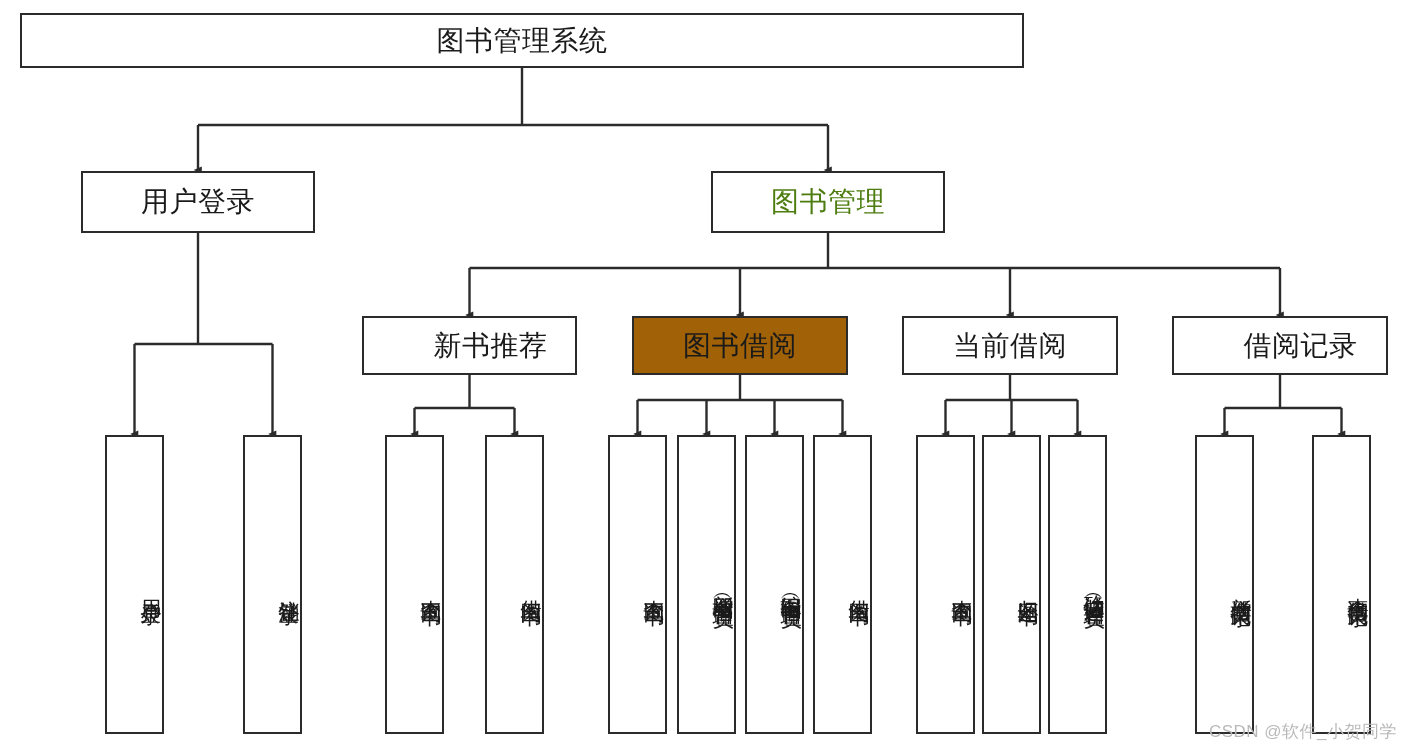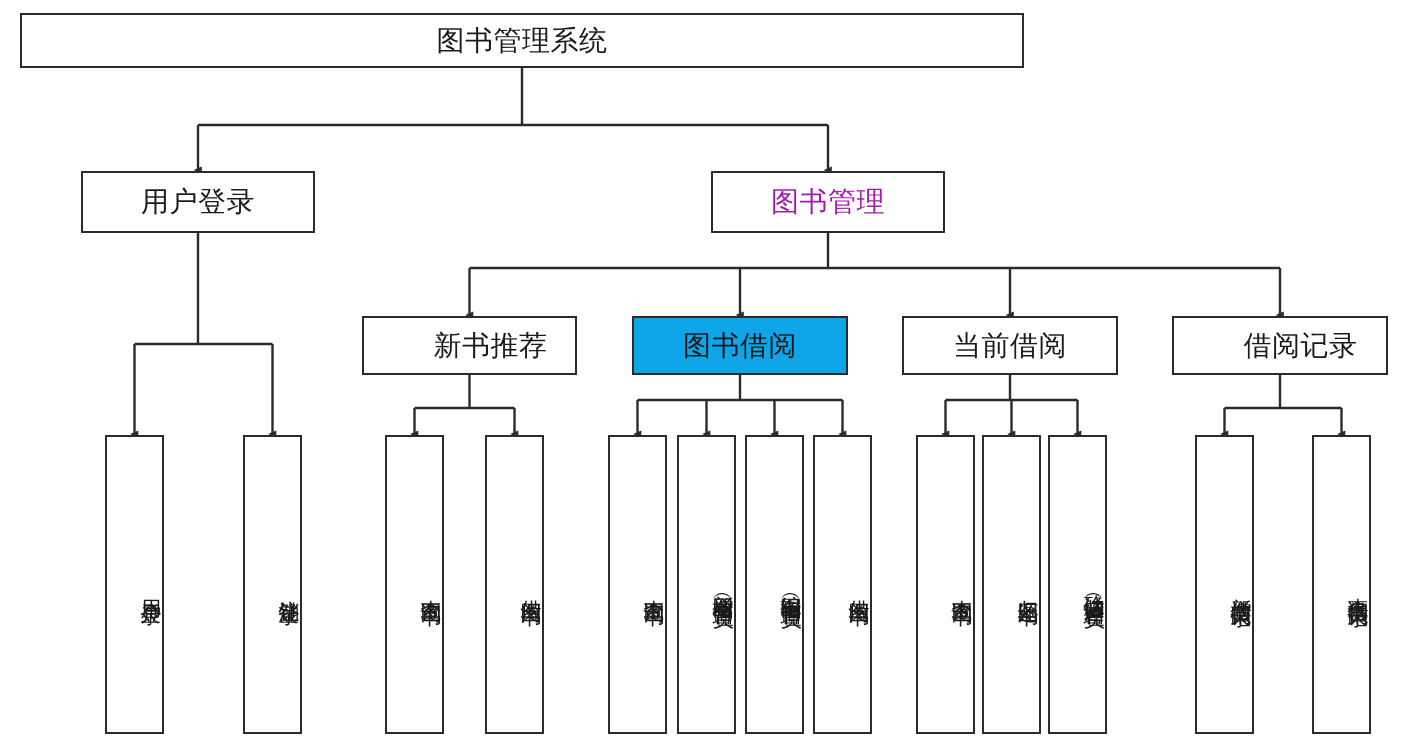--- a/index.html
+++ b/index.html
@@ -112,27 +112,27 @@
       </g>
   </svg>
 
   <div id="node-layer">
       <div class="node horiz" style="left: 20px; top: 13px; width: 1004px; height: 55px; border-color: rgb(43, 43, 43); background: rgb(255, 255, 255); color: rgb(26, 26, 26);">
         <span class="hlabel">图书管理系统</span>
       </div>
       <div class="node horiz" style="left: 81px; top: 171px; width: 234px; height: 62px; border-color: rgb(43, 43, 43); background: rgb(255, 255, 255); color: rgb(26, 26, 26);">
         <span class="hlabel">用户登录</span>
       </div>
-      <div class="node horiz" style="left: 711px; top: 171px; width: 234px; height: 62px; border-color: rgb(43, 43, 43); background: rgb(255, 255, 255); color: #a21caf;">
+      <div class="node horiz" style="left: 711px; top: 171px; width: 234px; height: 62px; border-color: rgb(43, 43, 43); background: rgb(255, 255, 255); color: #4d7c0f;">
         <span class="hlabel">图书管理</span>
       </div>
       <div class="node horiz" style="left: 362px; top: 316px; width: 215px; height: 59px; border-color: rgb(43, 43, 43); background: rgb(255, 255, 255); color: rgb(26, 26, 26); padding-left: 42px;">
         <span class="hlabel">新书推荐</span>
       </div>
-      <div class="node horiz" style="left: 632px; top: 316px; width: 216px; height: 59px; border-color: rgb(43, 43, 43); background: #0ea5e9; color: rgb(26, 26, 26);">
+      <div class="node horiz" style="left: 632px; top: 316px; width: 216px; height: 59px; border-color: rgb(43, 43, 43); background: #a16207; color: rgb(26, 26, 26);">
         <span class="hlabel">图书借阅</span>
       </div>
       <div class="node horiz" style="left: 902px; top: 316px; width: 216px; height: 59px; border-color: rgb(43, 43, 43); background: rgb(255, 255, 255); color: rgb(26, 26, 26);">
         <span class="hlabel">当前借阅</span>
       </div>
       <div class="node horiz" style="left: 1172px; top: 316px; width: 216px; height: 59px; border-color: rgb(43, 43, 43); background: rgb(255, 255, 255); color: rgb(26, 26, 26); padding-left: 41px;">
         <span class="hlabel">借阅记录</span>
       </div>
       <div class="node vert" style="left: 105px; top: 435px; width: 59px; height: 299px; border-color: rgb(43, 43, 43); background: rgb(255, 255, 255); color: rgb(26, 26, 26);">
         <span class="vlabel">用户登录</span>
@@ -168,14 +168,15 @@
         <span class="vlabel">确认归还（管理员）</span>
       </div>
       <div class="node vert" style="left: 1195px; top: 435px; width: 59px; height: 299px; border-color: rgb(43, 43, 43); background: rgb(255, 255, 255); color: rgb(26, 26, 26);">
         <span class="vlabel">新增借阅记录</span>
       </div>
       <div class="node vert" style="left: 1312px; top: 435px; width: 59px; height: 299px; border-color: rgb(43, 43, 43); background: rgb(255, 255, 255); color: rgb(26, 26, 26);">
         <span class="vlabel">查询借阅记录</span>
       </div>
     </div>
 
+  <div id="watermark">CSDN @软件_小贺同学</div>
 
 </div>
 
 </body></html>

